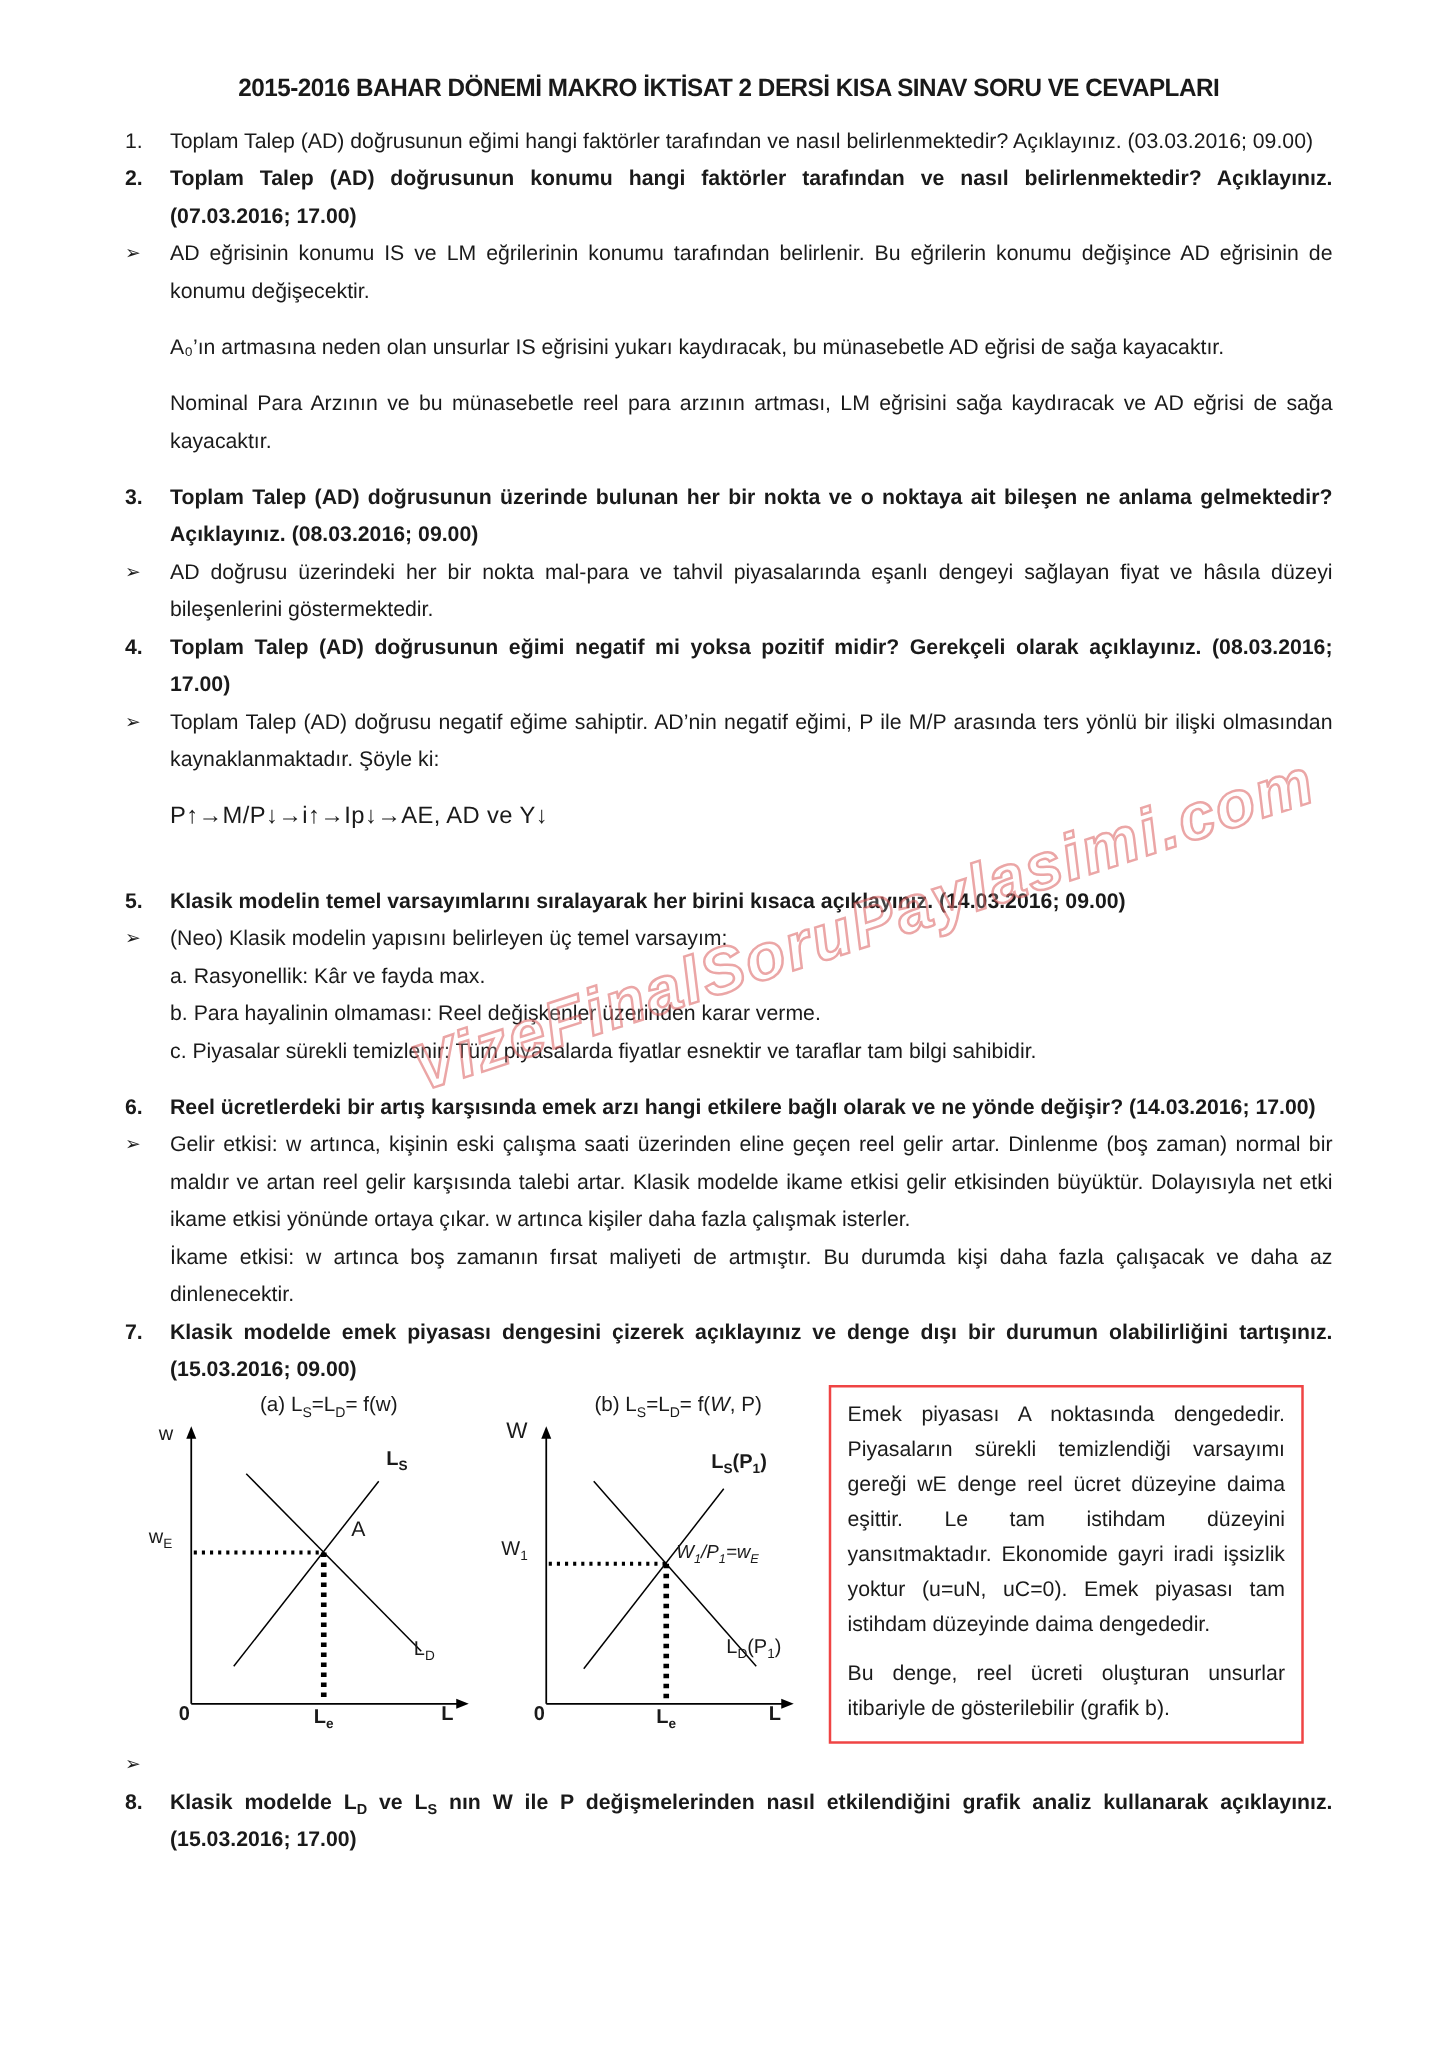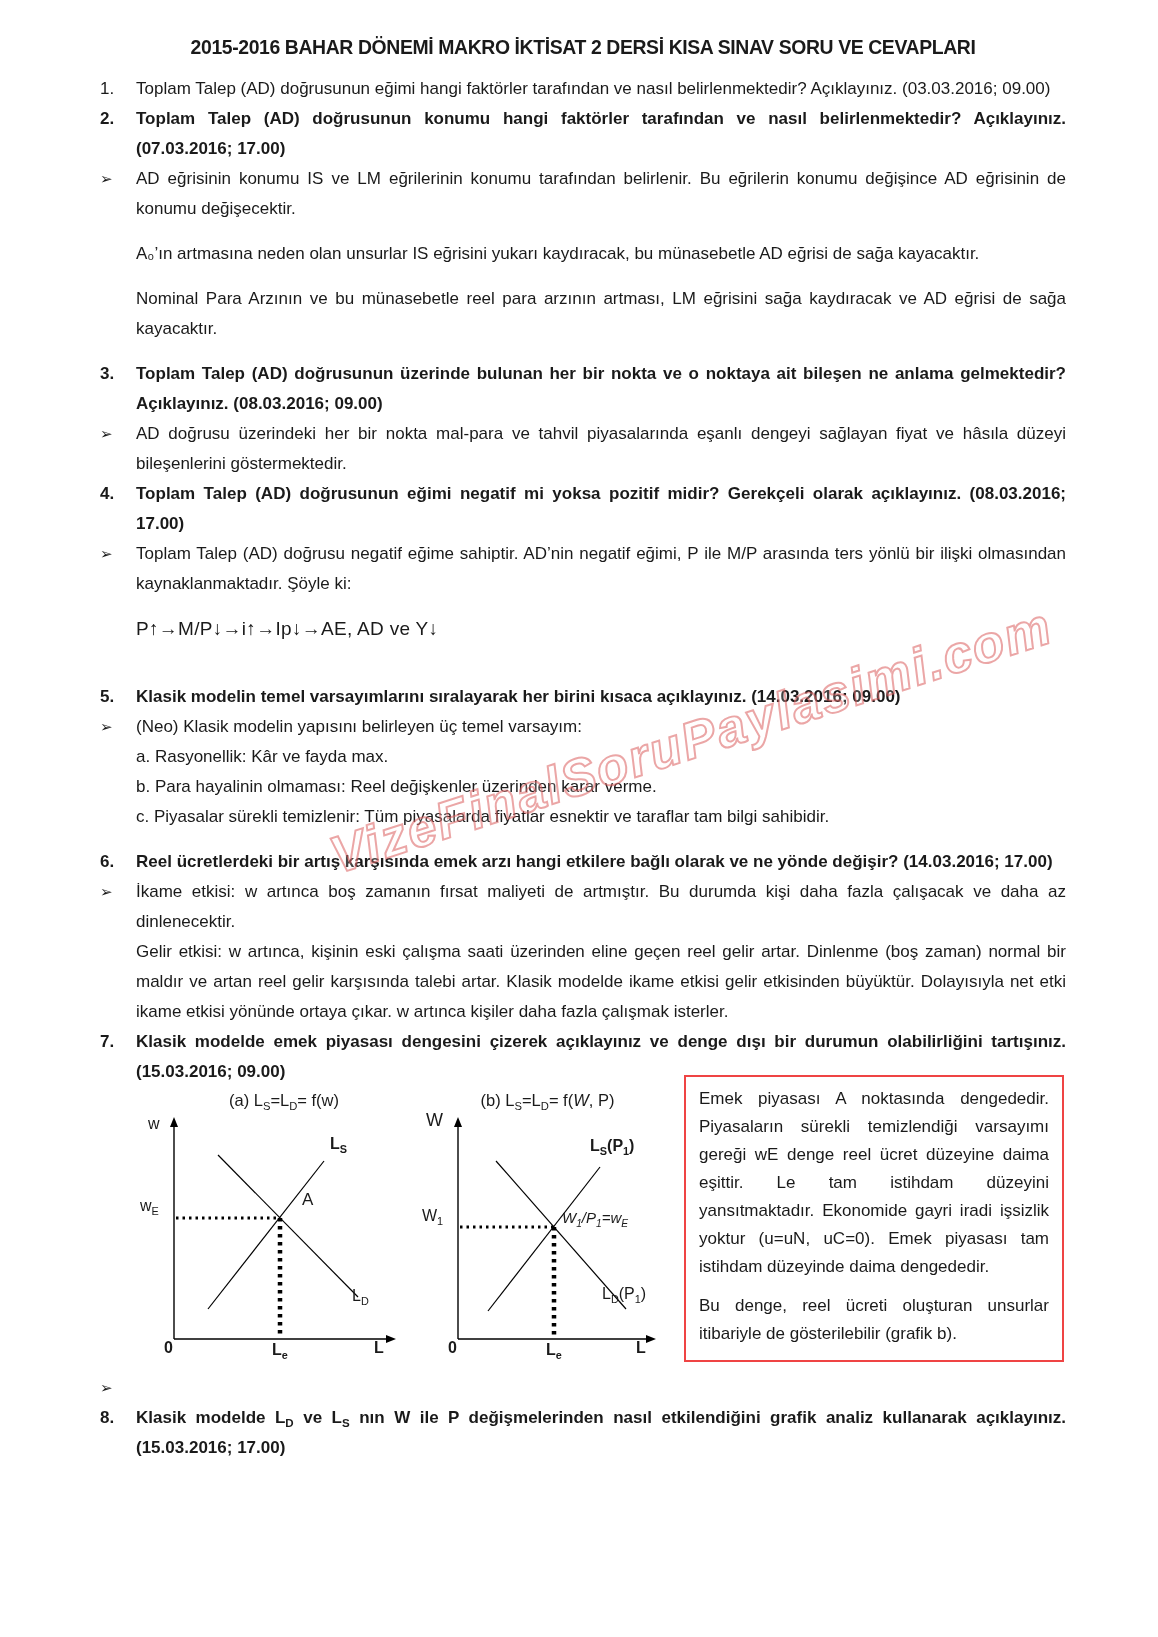--- a/index.html
+++ b/index.html
@@ -1,21 +1,21 @@
 <!DOCTYPE html>
 <html lang="tr"><head>
 <meta charset="utf-8">
 <style>
   html,body{margin:0;padding:0;}
   body{
     width:1158px;height:1637px;background:#ffffff;position:relative;overflow:hidden;
     font-family:"Liberation Sans","DejaVu Sans",sans-serif;
     font-size:17px;line-height:30px;color:#1a1a1a;
   }
-  .page{box-sizing:border-box;width:1158px;padding:32px 92px 0 100px;position:relative;}
+  .page{box-sizing:border-box;width:1158px;padding:56px 92px 0 100px;position:relative;}
   .doc-title{
     text-align:center;font-weight:bold;font-size:20px;line-height:30px;
     letter-spacing:-0.4px;margin-bottom:12px;white-space:nowrap;
     transform:scaleX(0.97);transform-origin:center;
   }
   .item{display:flex;}
   .item .num{flex:0 0 36px;}
   .item .marker{flex:0 0 36px;font-size:15px;line-height:30px;}
   .item .body{flex:1;text-align:justify;}
   .q{font-weight:bold;}
@@ -28,21 +28,21 @@
   .watermark{
     position:absolute;left:332px;top:842px;z-index:6;white-space:nowrap;
     font-size:52px;font-weight:bold;font-style:italic;letter-spacing:2px;
     transform:rotate(-18deg);transform-origin:0 50%;
     color:rgba(236,120,120,0.28);
     -webkit-text-stroke:2px rgba(219,92,92,0.55);
     -webkit-text-fill-color:rgba(255,252,252,0.18);
     pointer-events:none;
   }
   
-  .graphs-row{display:flex;align-items:center;margin:4px 0 0 34px;}
+  .graphs-row{display:flex;align-items:flex-end;margin:4px 0 0 13px;}
   .graph{position:relative;flex:0 0 auto;}
   .graph svg{position:absolute;left:0;top:14px;}
   .g-label{position:absolute;font-size:16px;line-height:18px;white-space:nowrap;}
   .g-title{font-size:16.5px;text-align:center;}
   .g-axis-lab{font-weight:600;}
   .g-small{font-size:15px;}
   .info-box{
     box-sizing:border-box;flex:0 0 380px;margin-top:-26px;margin-left:10px;
     border:2px solid #ef4444;padding:8px 13px 12px 13px;
     font-size:17px;line-height:28px;text-align:justify;
@@ -116,22 +116,22 @@
   </div>
 
   <div class="item q sp15">
     <div class="num">6.</div>
     <div class="body">Reel ücretlerdeki bir artış karşısında emek arzı hangi etkilere bağlı olarak ve ne yönde değişir? (14.03.2016; 17.00)</div>
   </div>
 
   <div class="item">
     <div class="marker">➢</div>
     <div class="body">
+      <div style="text-align:justify;">Gelir etkisi: w artınca, kişinin eski çalışma saati üzerinden eline geçen reel gelir artar. Dinlenme (boş zaman) normal bir maldır ve artan reel gelir karşısında talebi artar. Klasik modelde ikame etkisi gelir etkisinden büyüktür. Dolayısıyla net etki ikame etkisi yönünde ortaya çıkar. w artınca kişiler daha fazla çalışmak isterler.</div>
       <div style="text-align:justify;">İkame etkisi: w artınca boş zamanın fırsat maliyeti de artmıştır. Bu durumda kişi daha fazla çalışacak ve daha az dinlenecektir.</div>
-      <div style="text-align:justify;">Gelir etkisi: w artınca, kişinin eski çalışma saati üzerinden eline geçen reel gelir artar. Dinlenme (boş zaman) normal bir maldır ve artan reel gelir karşısında talebi artar. Klasik modelde ikame etkisi gelir etkisinden büyüktür. Dolayısıyla net etki ikame etkisi yönünde ortaya çıkar. w artınca kişiler daha fazla çalışmak isterler.</div>
     </div>
   </div>
 
   <div class="item q">
     <div class="num">7.</div>
     <div class="body">Klasik modelde emek piyasası dengesini çizerek açıklayınız ve denge dışı bir durumun olabilirliğini tartışınız. (15.03.2016; 09.00)</div>
   </div>
 
   <div class="graphs-row">
 
@@ -151,21 +151,21 @@
       <div class="g-label" style="left:6px;top:106px;">w<sub>E</sub></div>
       <div class="g-label" style="left:168px;top:100px;font-size:17px;">A</div>
       <div class="g-label" style="left:196px;top:44px;font-weight:600;">L<sub>S</sub></div>
       <div class="g-label" style="left:218px;top:196px;">L<sub>D</sub></div>
       <div class="g-label g-axis-lab" style="left:30px;top:248px;">0</div>
       <div class="g-label g-axis-lab" style="left:138px;top:250px;">L<sub>e</sub></div>
       <div class="g-label g-axis-lab" style="left:240px;top:248px;">L</div>
     </div>
 
     <div class="graph" style="width:252px;height:280px;margin-left:8px;">
-      <div class="g-label g-title" style="left:18px;top:0;width:215px;">(b) L<sub>S</sub>=L<sub>D</sub>= f(<i>W</i>, P)</div>
+      <div class="g-label g-title" style="left:34px;top:0;width:215px;">(b) L<sub>S</sub>=L<sub>D</sub>= f(<i>W</i>, P)</div>
       <svg width="252" height="248" viewBox="0 0 252 248">
         <line x1="36" y1="234" x2="36" y2="18" stroke="#000" stroke-width="1.4"></line>
         <polygon points="36,12 32,22 40,22" fill="#000"></polygon>
         <line x1="36" y1="234" x2="226" y2="234" stroke="#000" stroke-width="1.4"></line>
         <polygon points="234,234 224,230 224,238" fill="#000"></polygon>
         <line x1="74" y1="56" x2="204" y2="204" stroke="#000" stroke-width="1.2"></line>
         <line x1="66" y1="206" x2="178" y2="62" stroke="#000" stroke-width="1.2"></line>
         <line x1="38" y1="122" x2="132" y2="122" stroke="#000" stroke-width="3.2" stroke-dasharray="2.5 4"></line>
         <line x1="132" y1="122" x2="132" y2="232" stroke="#000" stroke-width="4.5" stroke-dasharray="3.5 4.5"></line>
       </svg>

